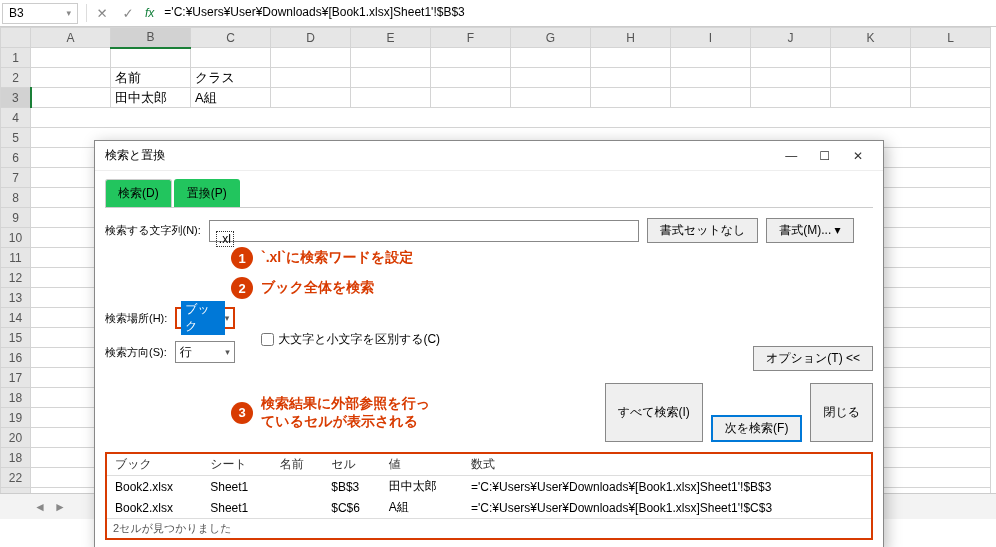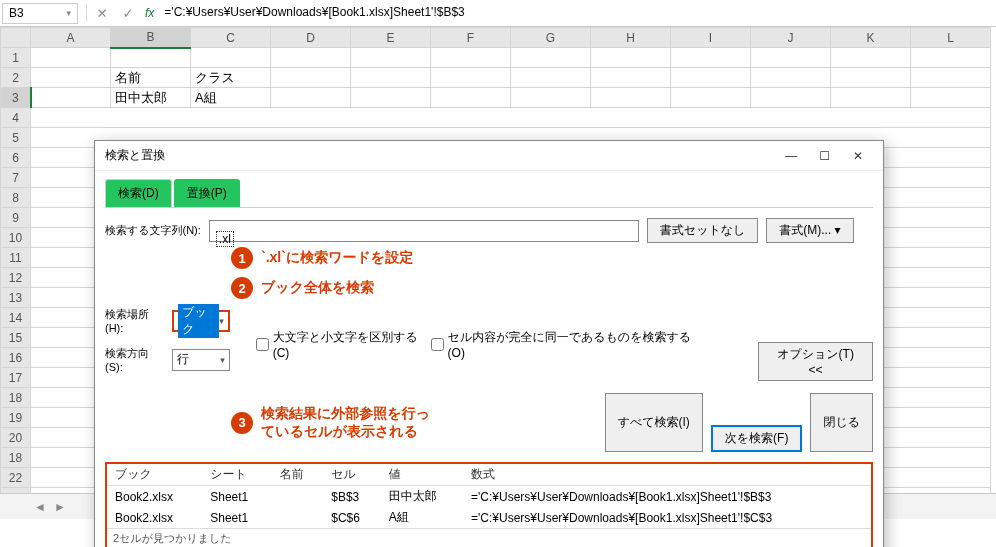--- a/index.html
+++ b/index.html
@@ -276,24 +276,20 @@
           <div class="dropdown">
               <span>行</span>
             </div>
           </div>
       </div>
       <div class="checks">
         <label>
             <input type="checkbox" style="">
             <span>大文字と小文字を区別する(C)</span>
           </label>
-        <label>
-            <input type="checkbox" style="">
-            <span>セル内容が完全に同一であるものを検索する(O)</span>
-          </label>
       </div>
       <div class="right-btns" style="align-self:flex-end;">
         <button class="btn">オプション(T) &lt;&lt;</button>
       </div>
     </div>
 
     <div class="row" style="margin-top:12px;">
       <div style="margin-left:126px;display:flex;gap:8px;align-items:center;">
         <span class="bullet">3</span>
         <div>

